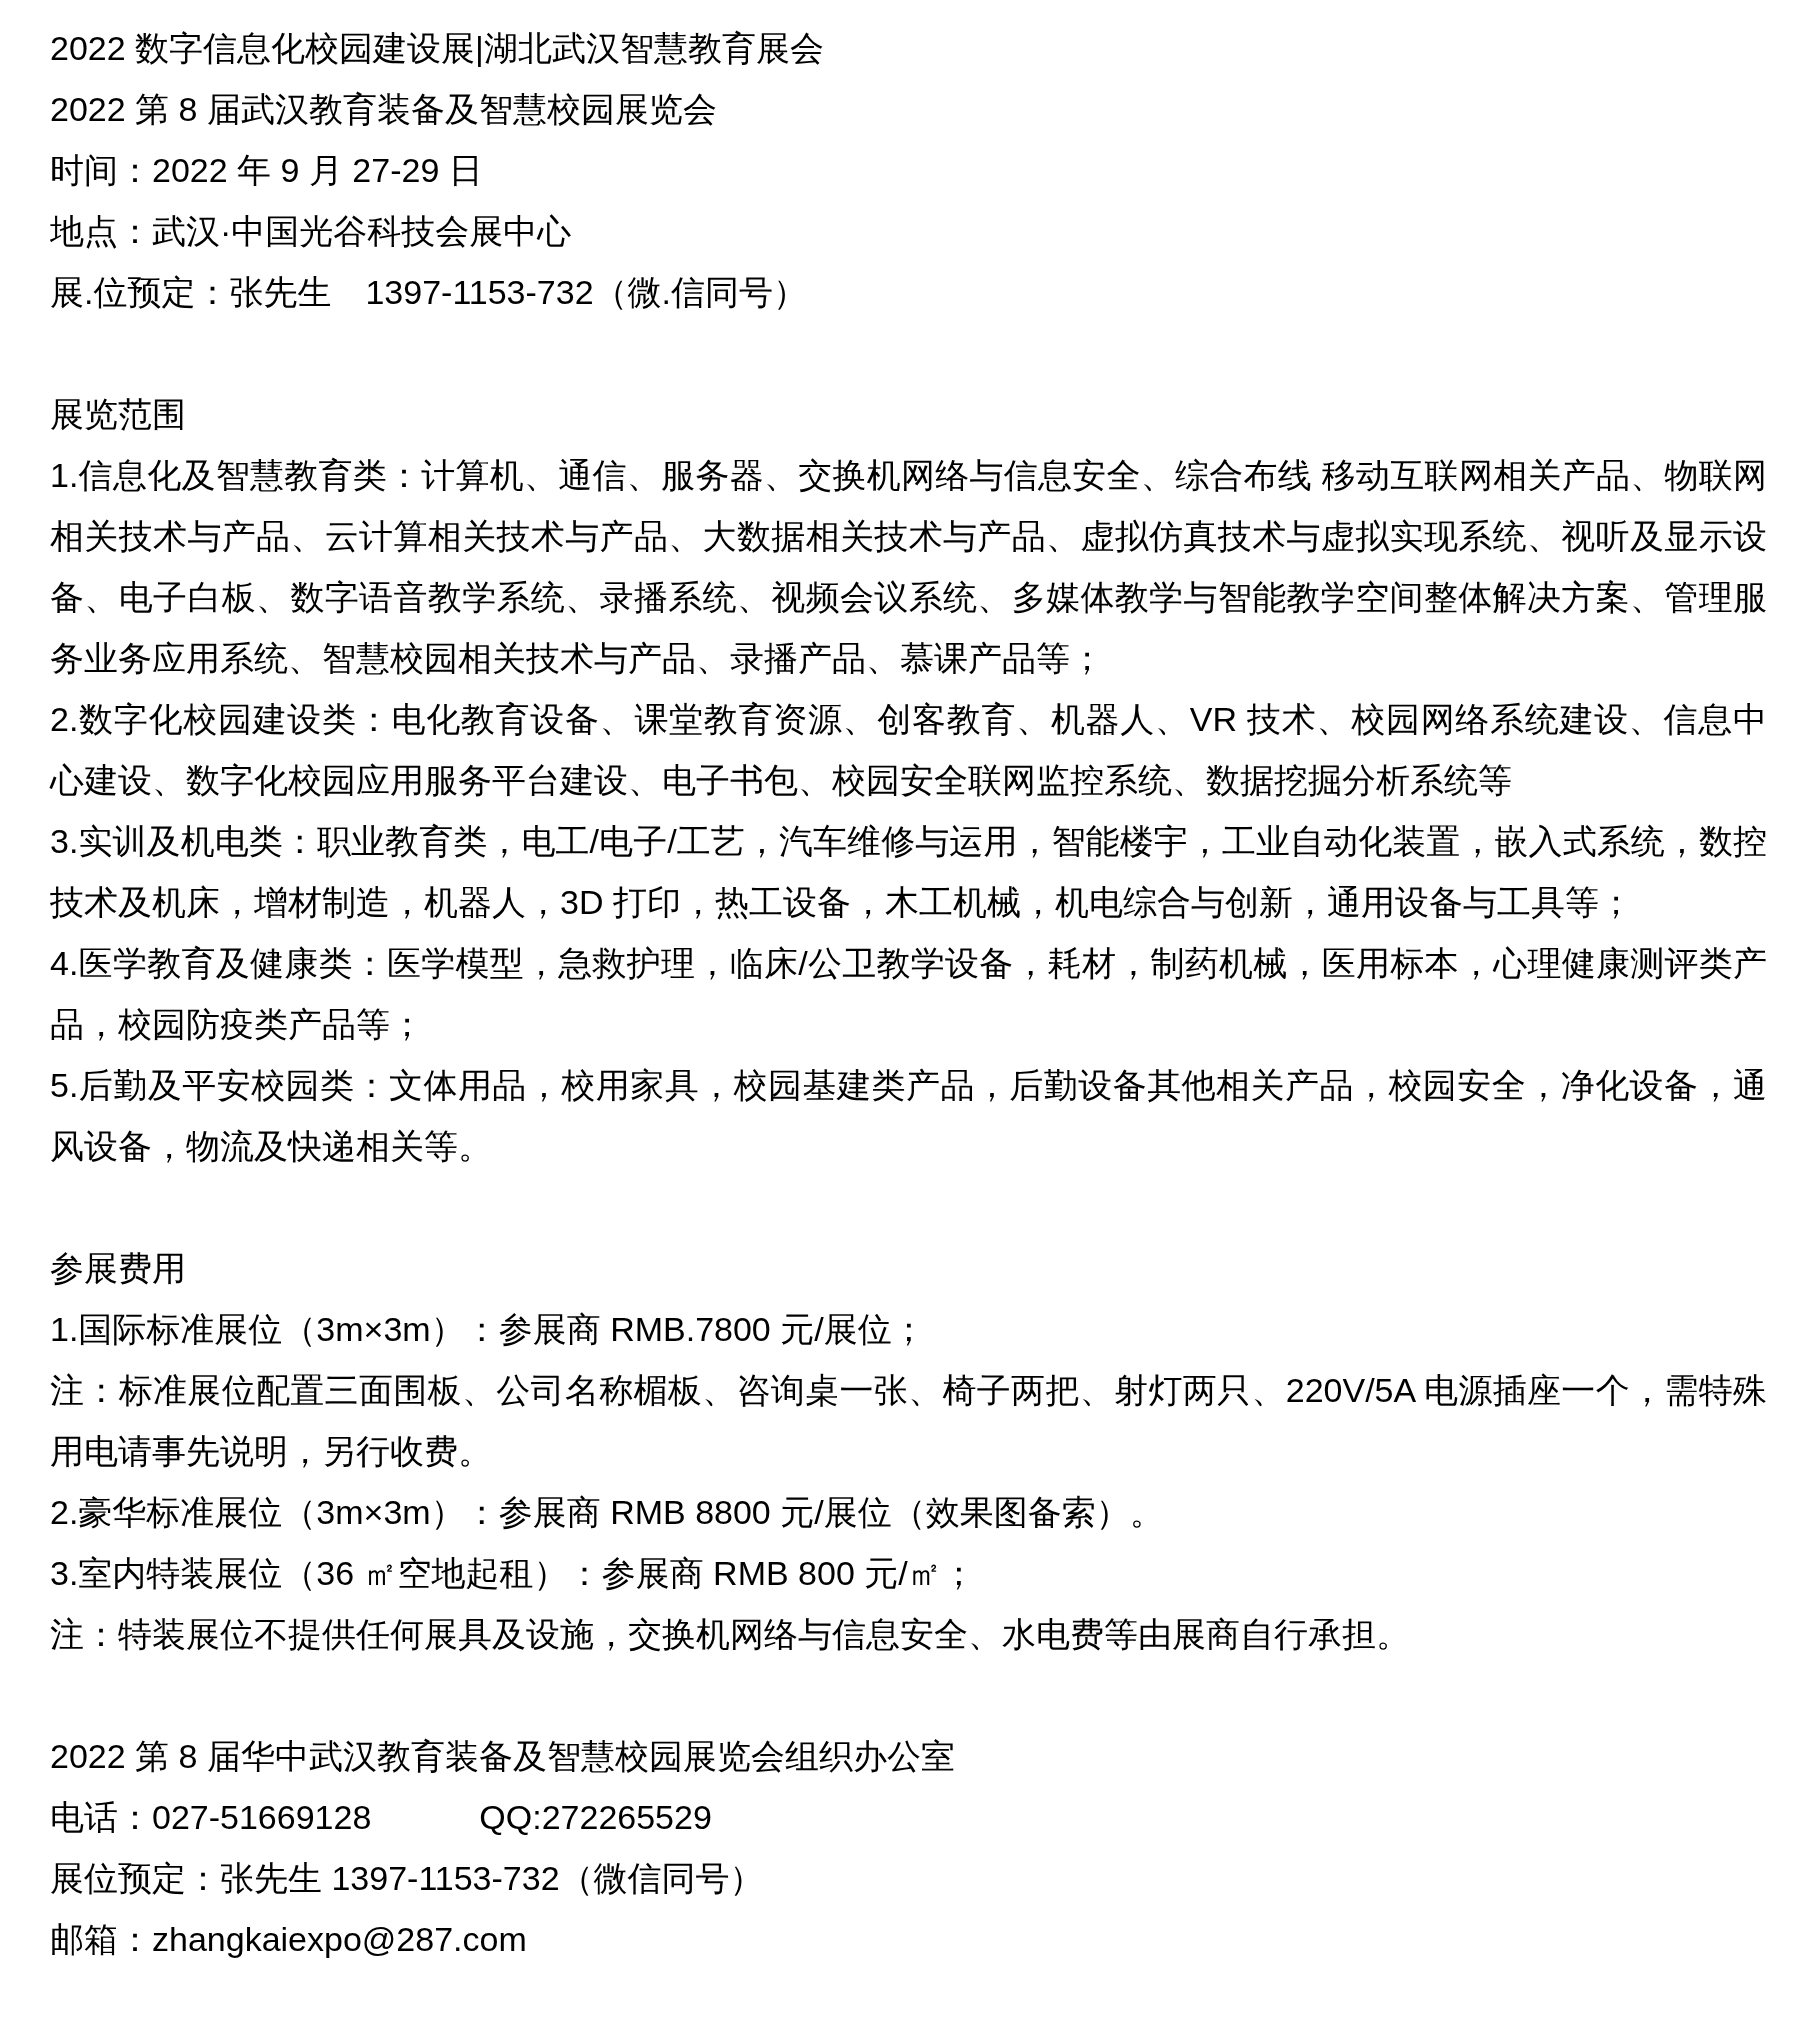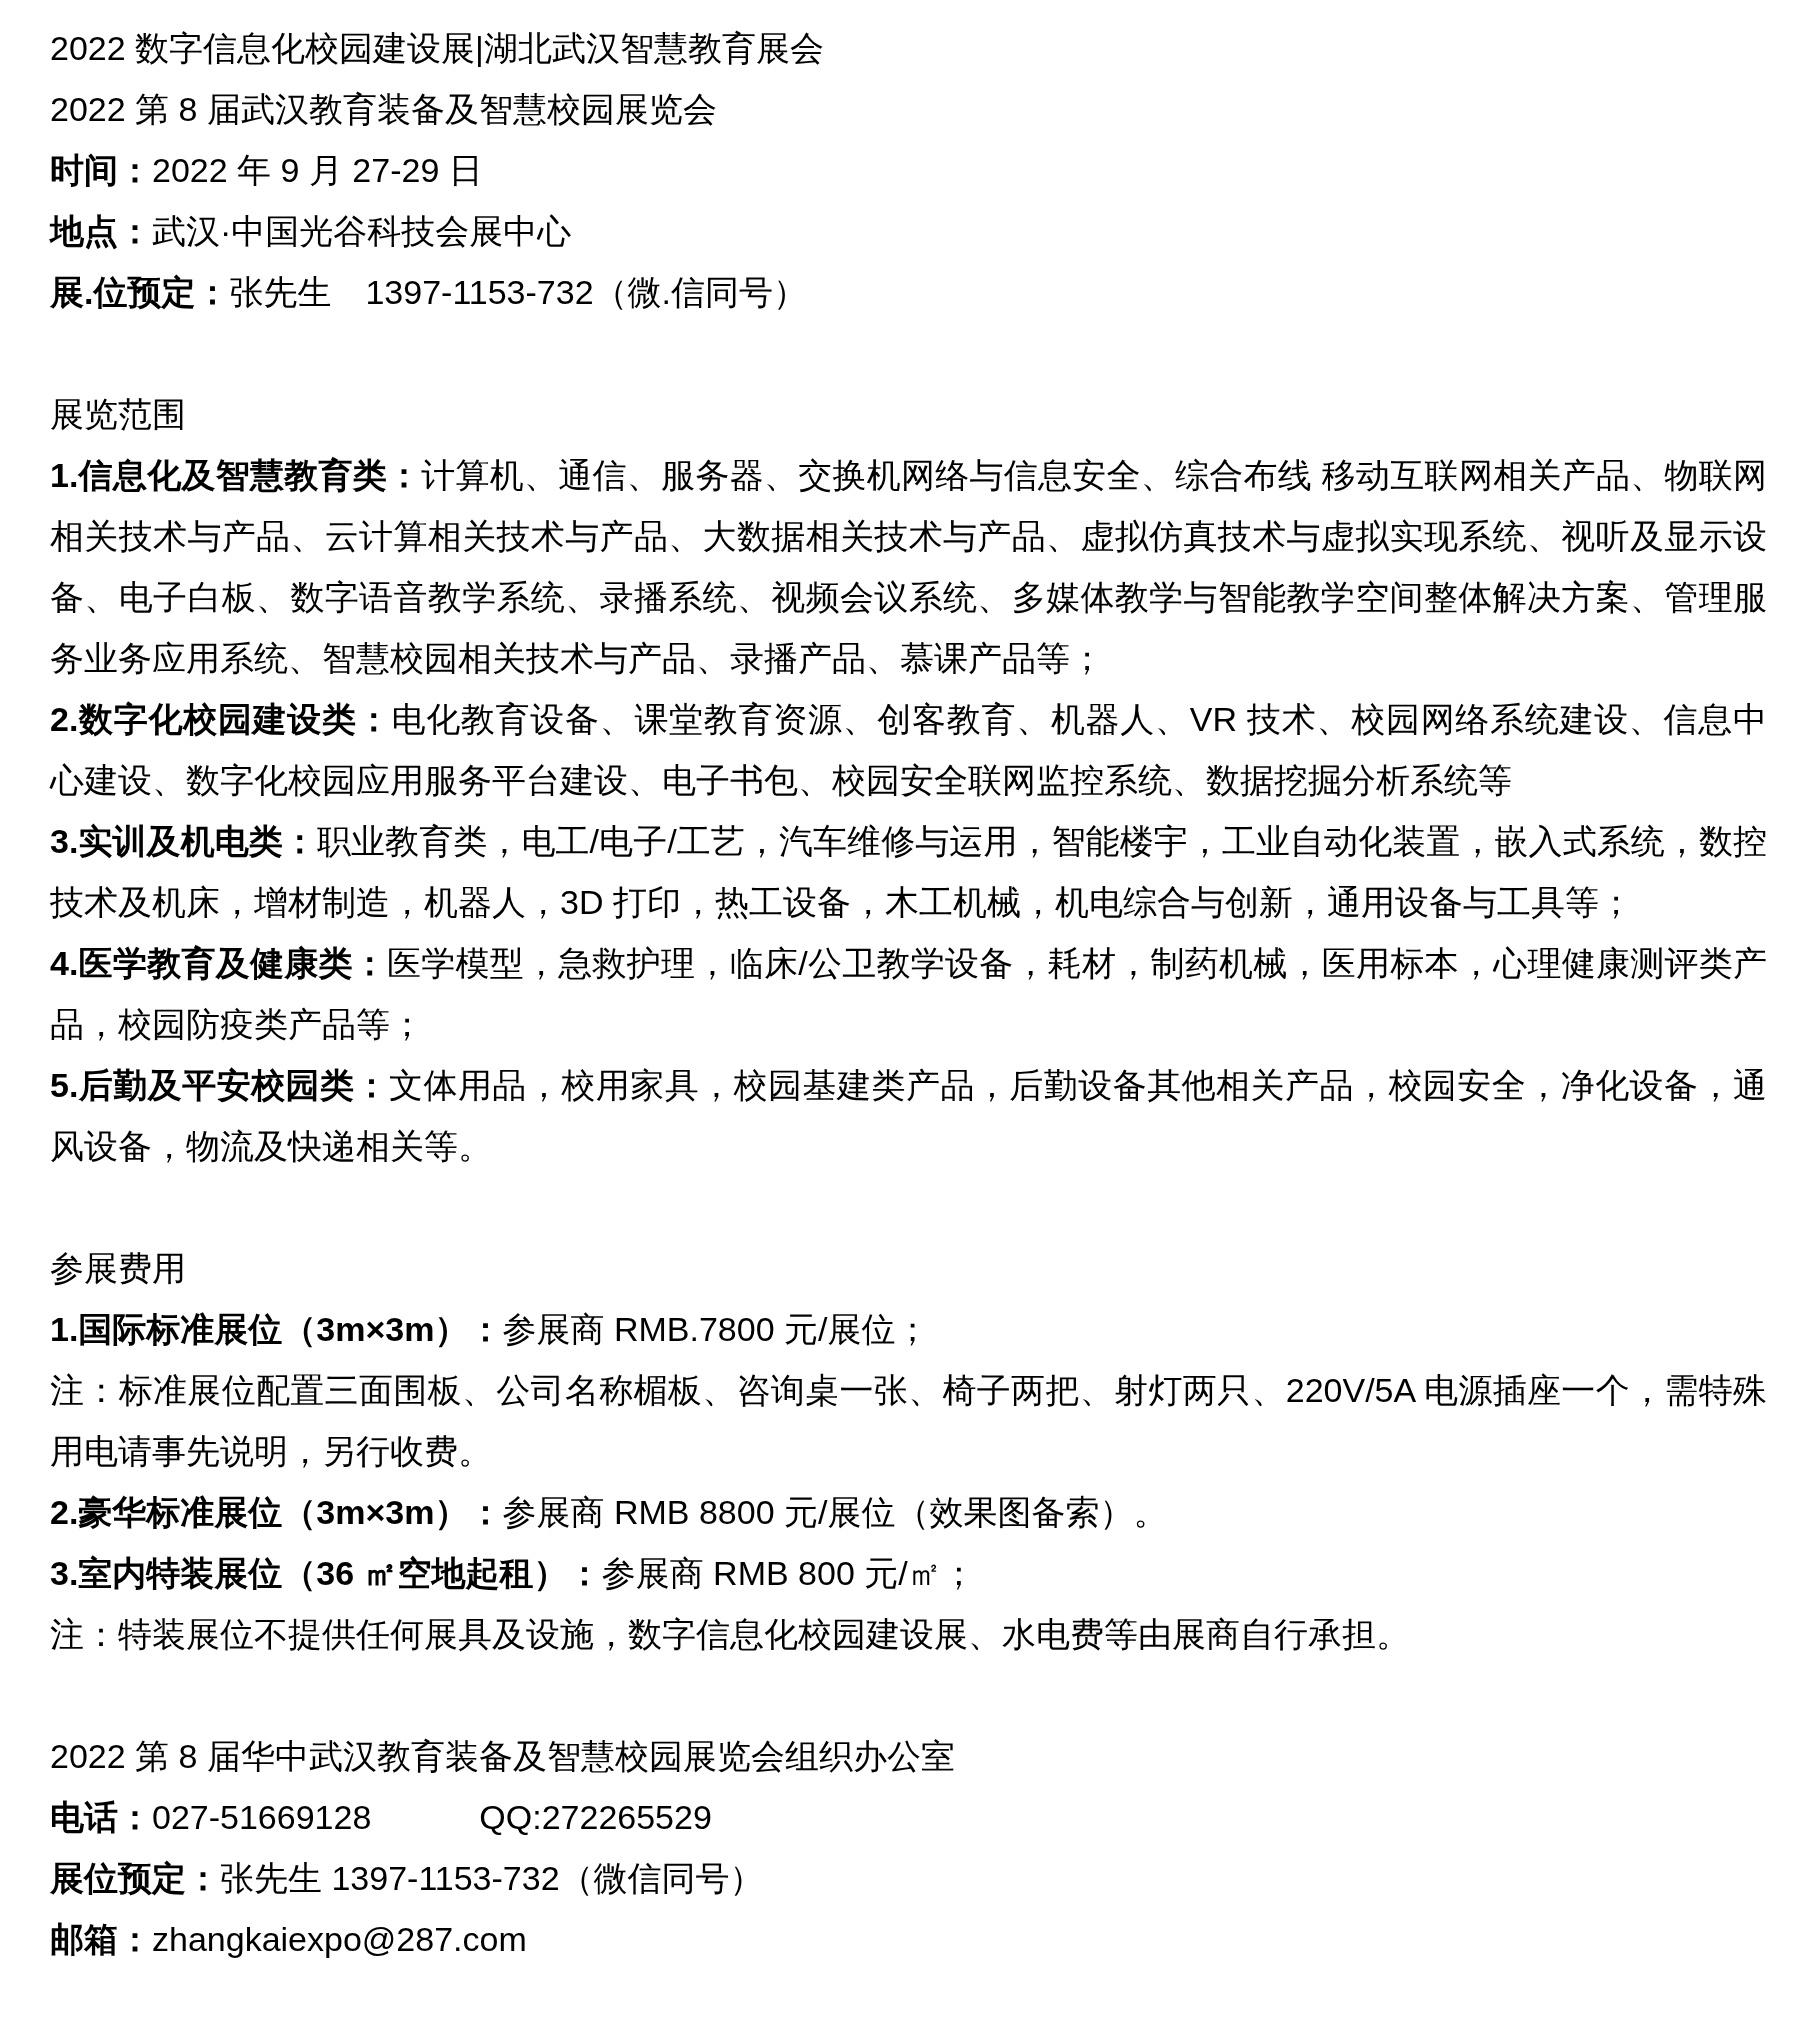--- a/index.html
+++ b/index.html
@@ -15,21 +15,21 @@
     font-size: 34px;
     line-height: 61px;
   }
   .para {
     margin: 0;
     text-align: justify;
     text-justify: inter-ideograph;
     word-break: break-all;
   }
   .nojust { text-align: left; }
-  .lbl { font-weight: bold; }
+  .lbl { font-weight: normal; }
   .bold-line { font-weight: normal; }
   .spacer { height: 61px; }
   .tab-gap { margin-left: 108px; }
 </style>
 </head>
 <body>
 
 <div class="page">
 
   <p class="para nojust"><span>2022 数字信息化校园建设展|湖北武汉智慧教育展会</span></p>
@@ -61,21 +61,21 @@
   <p class="para nojust bold-line"><span>参展费用</span></p>
 
   <p class="para nojust"><b class="lbl">1.国际标准展位（3m×3m）：</b><span>参展商 RMB.7800 元/展位；</span></p>
 
   <p class="para"><b class="lbl"></b><span>注：标准展位配置三面围板、公司名称楣板、咨询桌一张、椅子两把、射灯两只、220V/5A 电源插座一个，需特殊用电请事先说明，另行收费。</span></p>
 
   <p class="para nojust"><b class="lbl">2.豪华标准展位（3m×3m）：</b><span>参展商 RMB 8800 元/展位（效果图备索）。</span></p>
 
   <p class="para nojust"><b class="lbl">3.室内特装展位（36 ㎡空地起租）：</b><span>参展商 RMB 800 元/㎡；</span></p>
 
-  <p class="para nojust"><b class="lbl"></b><span>注：特装展位不提供任何展具及设施，数字信息化校园建设展、水电费等由展商自行承担。</span></p>
+  <p class="para nojust"><b class="lbl"></b><span>注：特装展位不提供任何展具及设施，交换机网络与信息安全、水电费等由展商自行承担。</span></p>
 
   <div class="spacer"></div>
 
   <p class="para nojust bold-line"><span>2022 第 8 届华中武汉教育装备及智慧校园展览会组织办公室</span></p>
 
 
   <p class="para nojust"><b class="lbl">电话：</b><span>027-51669128</span><span class="tab-gap">QQ:272265529</span></p>
 
   <p class="para nojust"><b class="lbl">展位预定：</b><span>张先生 1397-1153-732（微信同号）</span></p>
 

